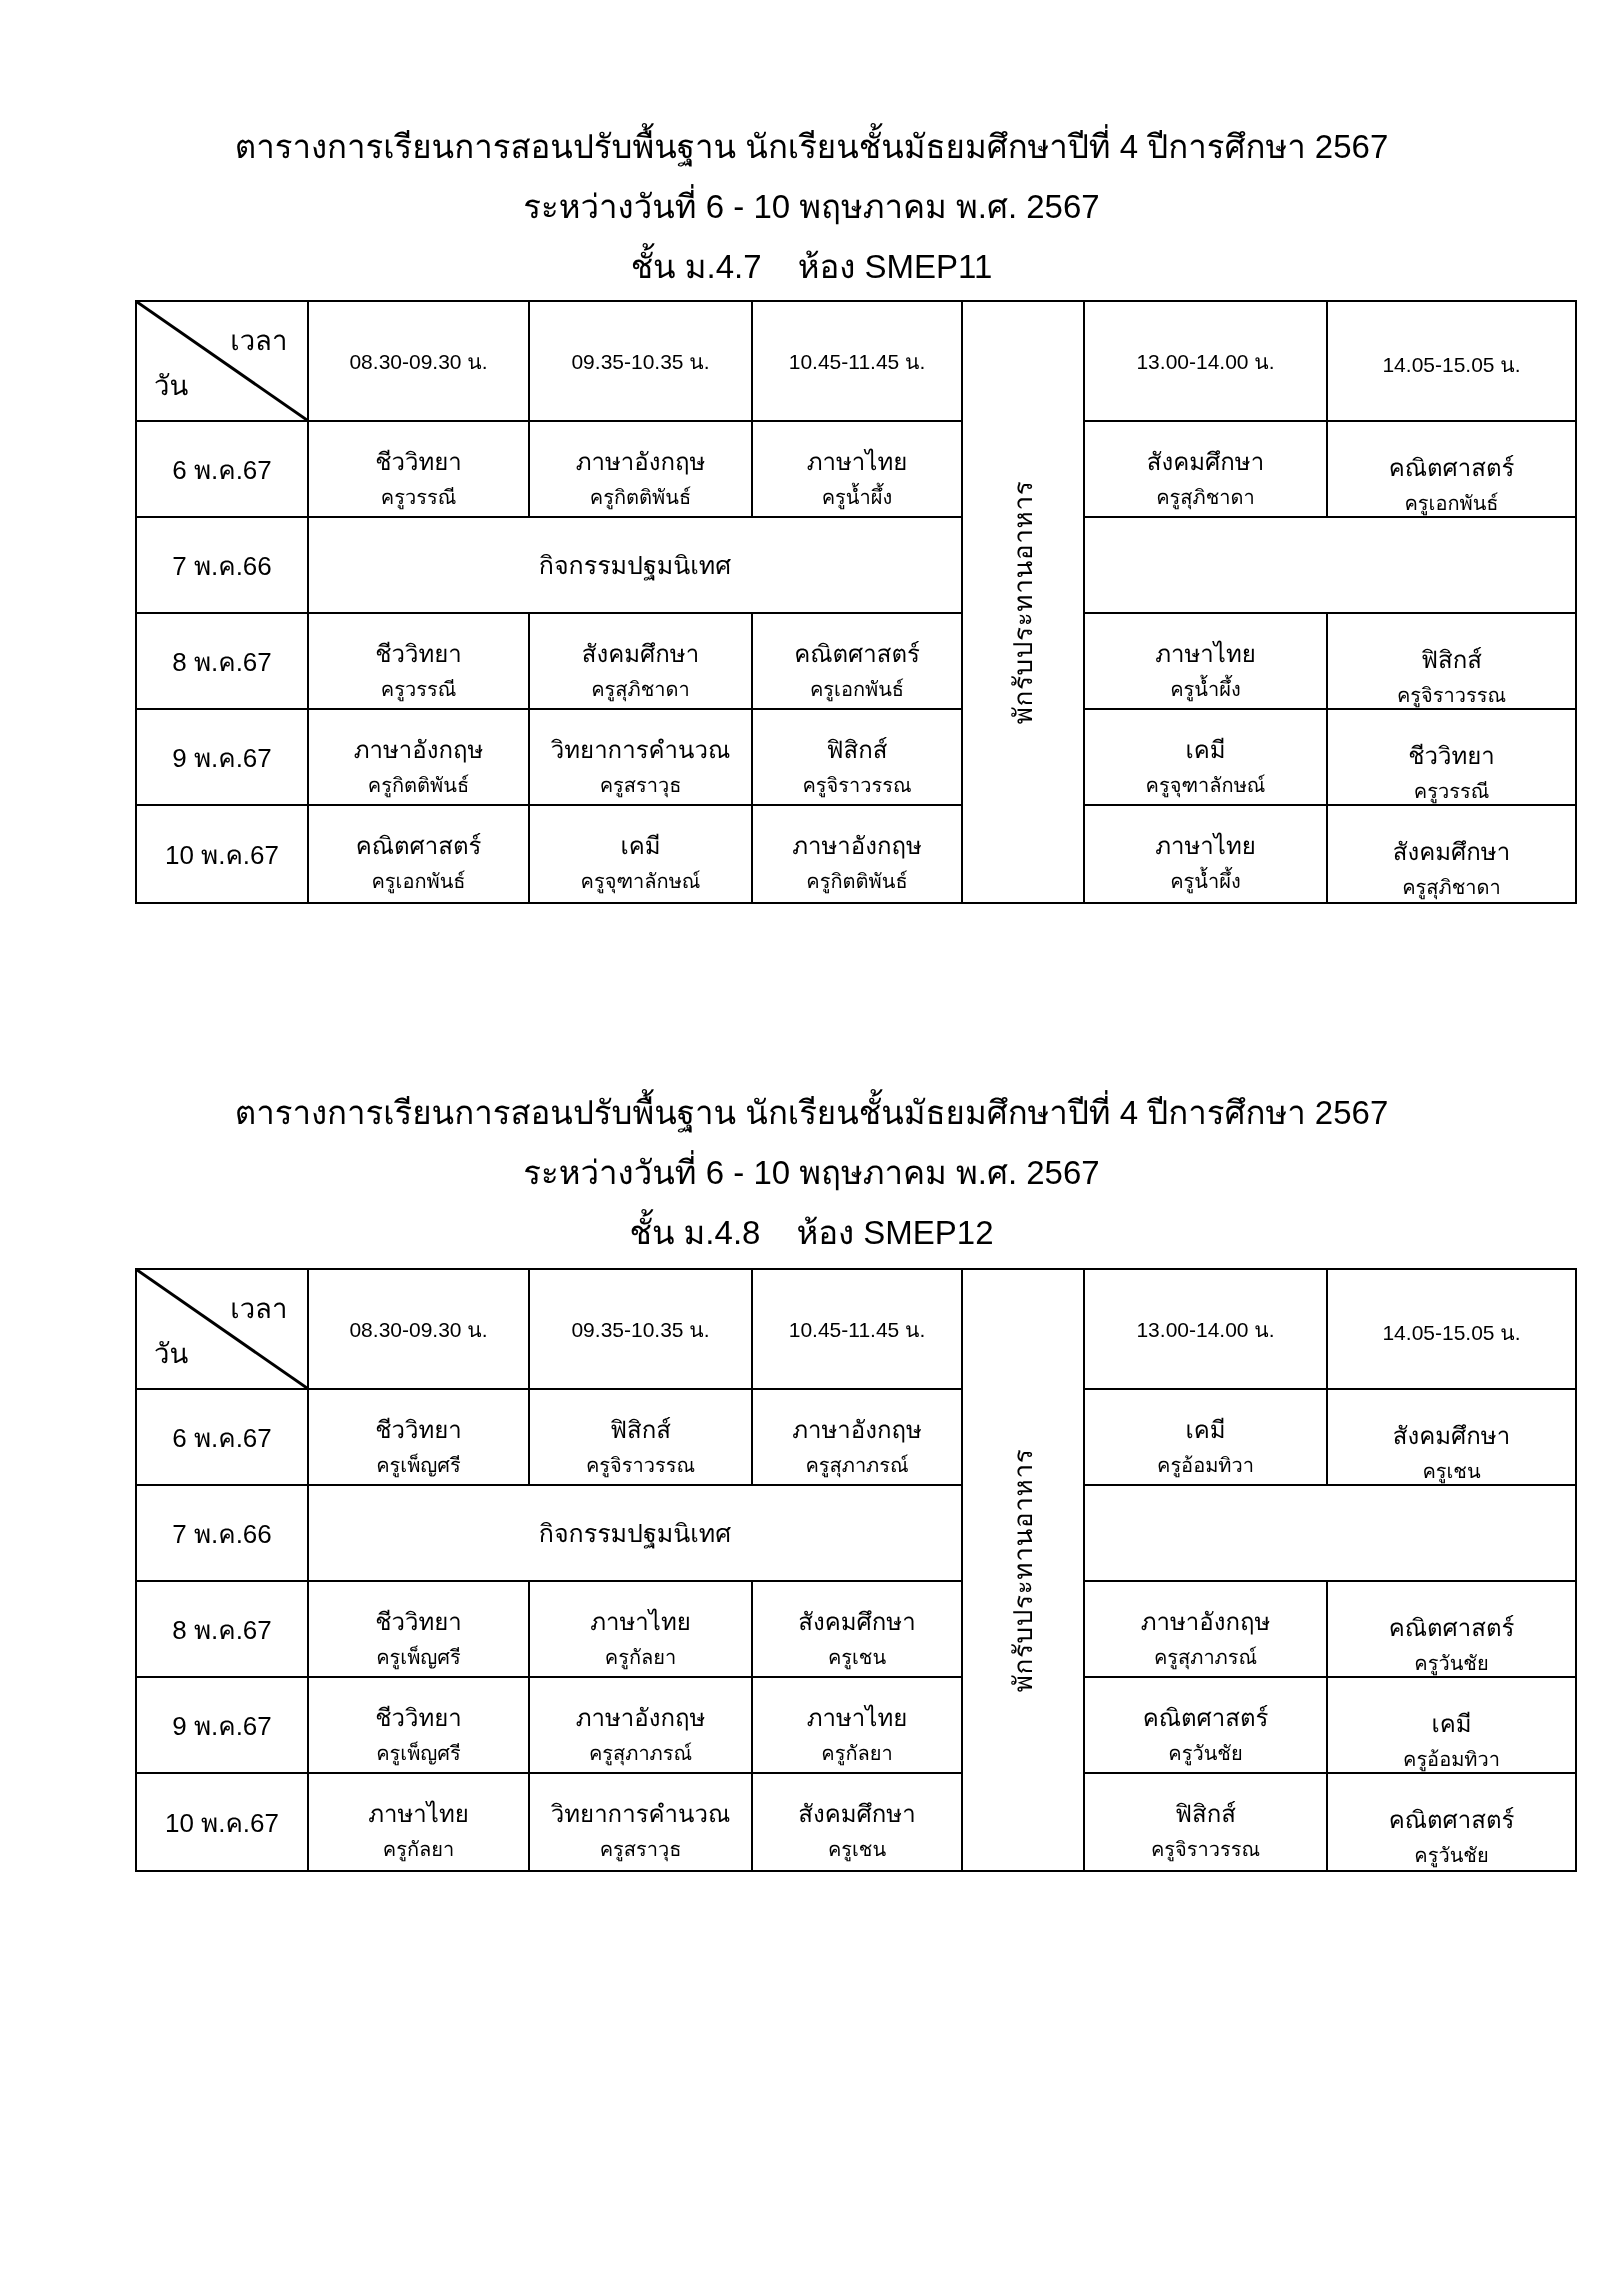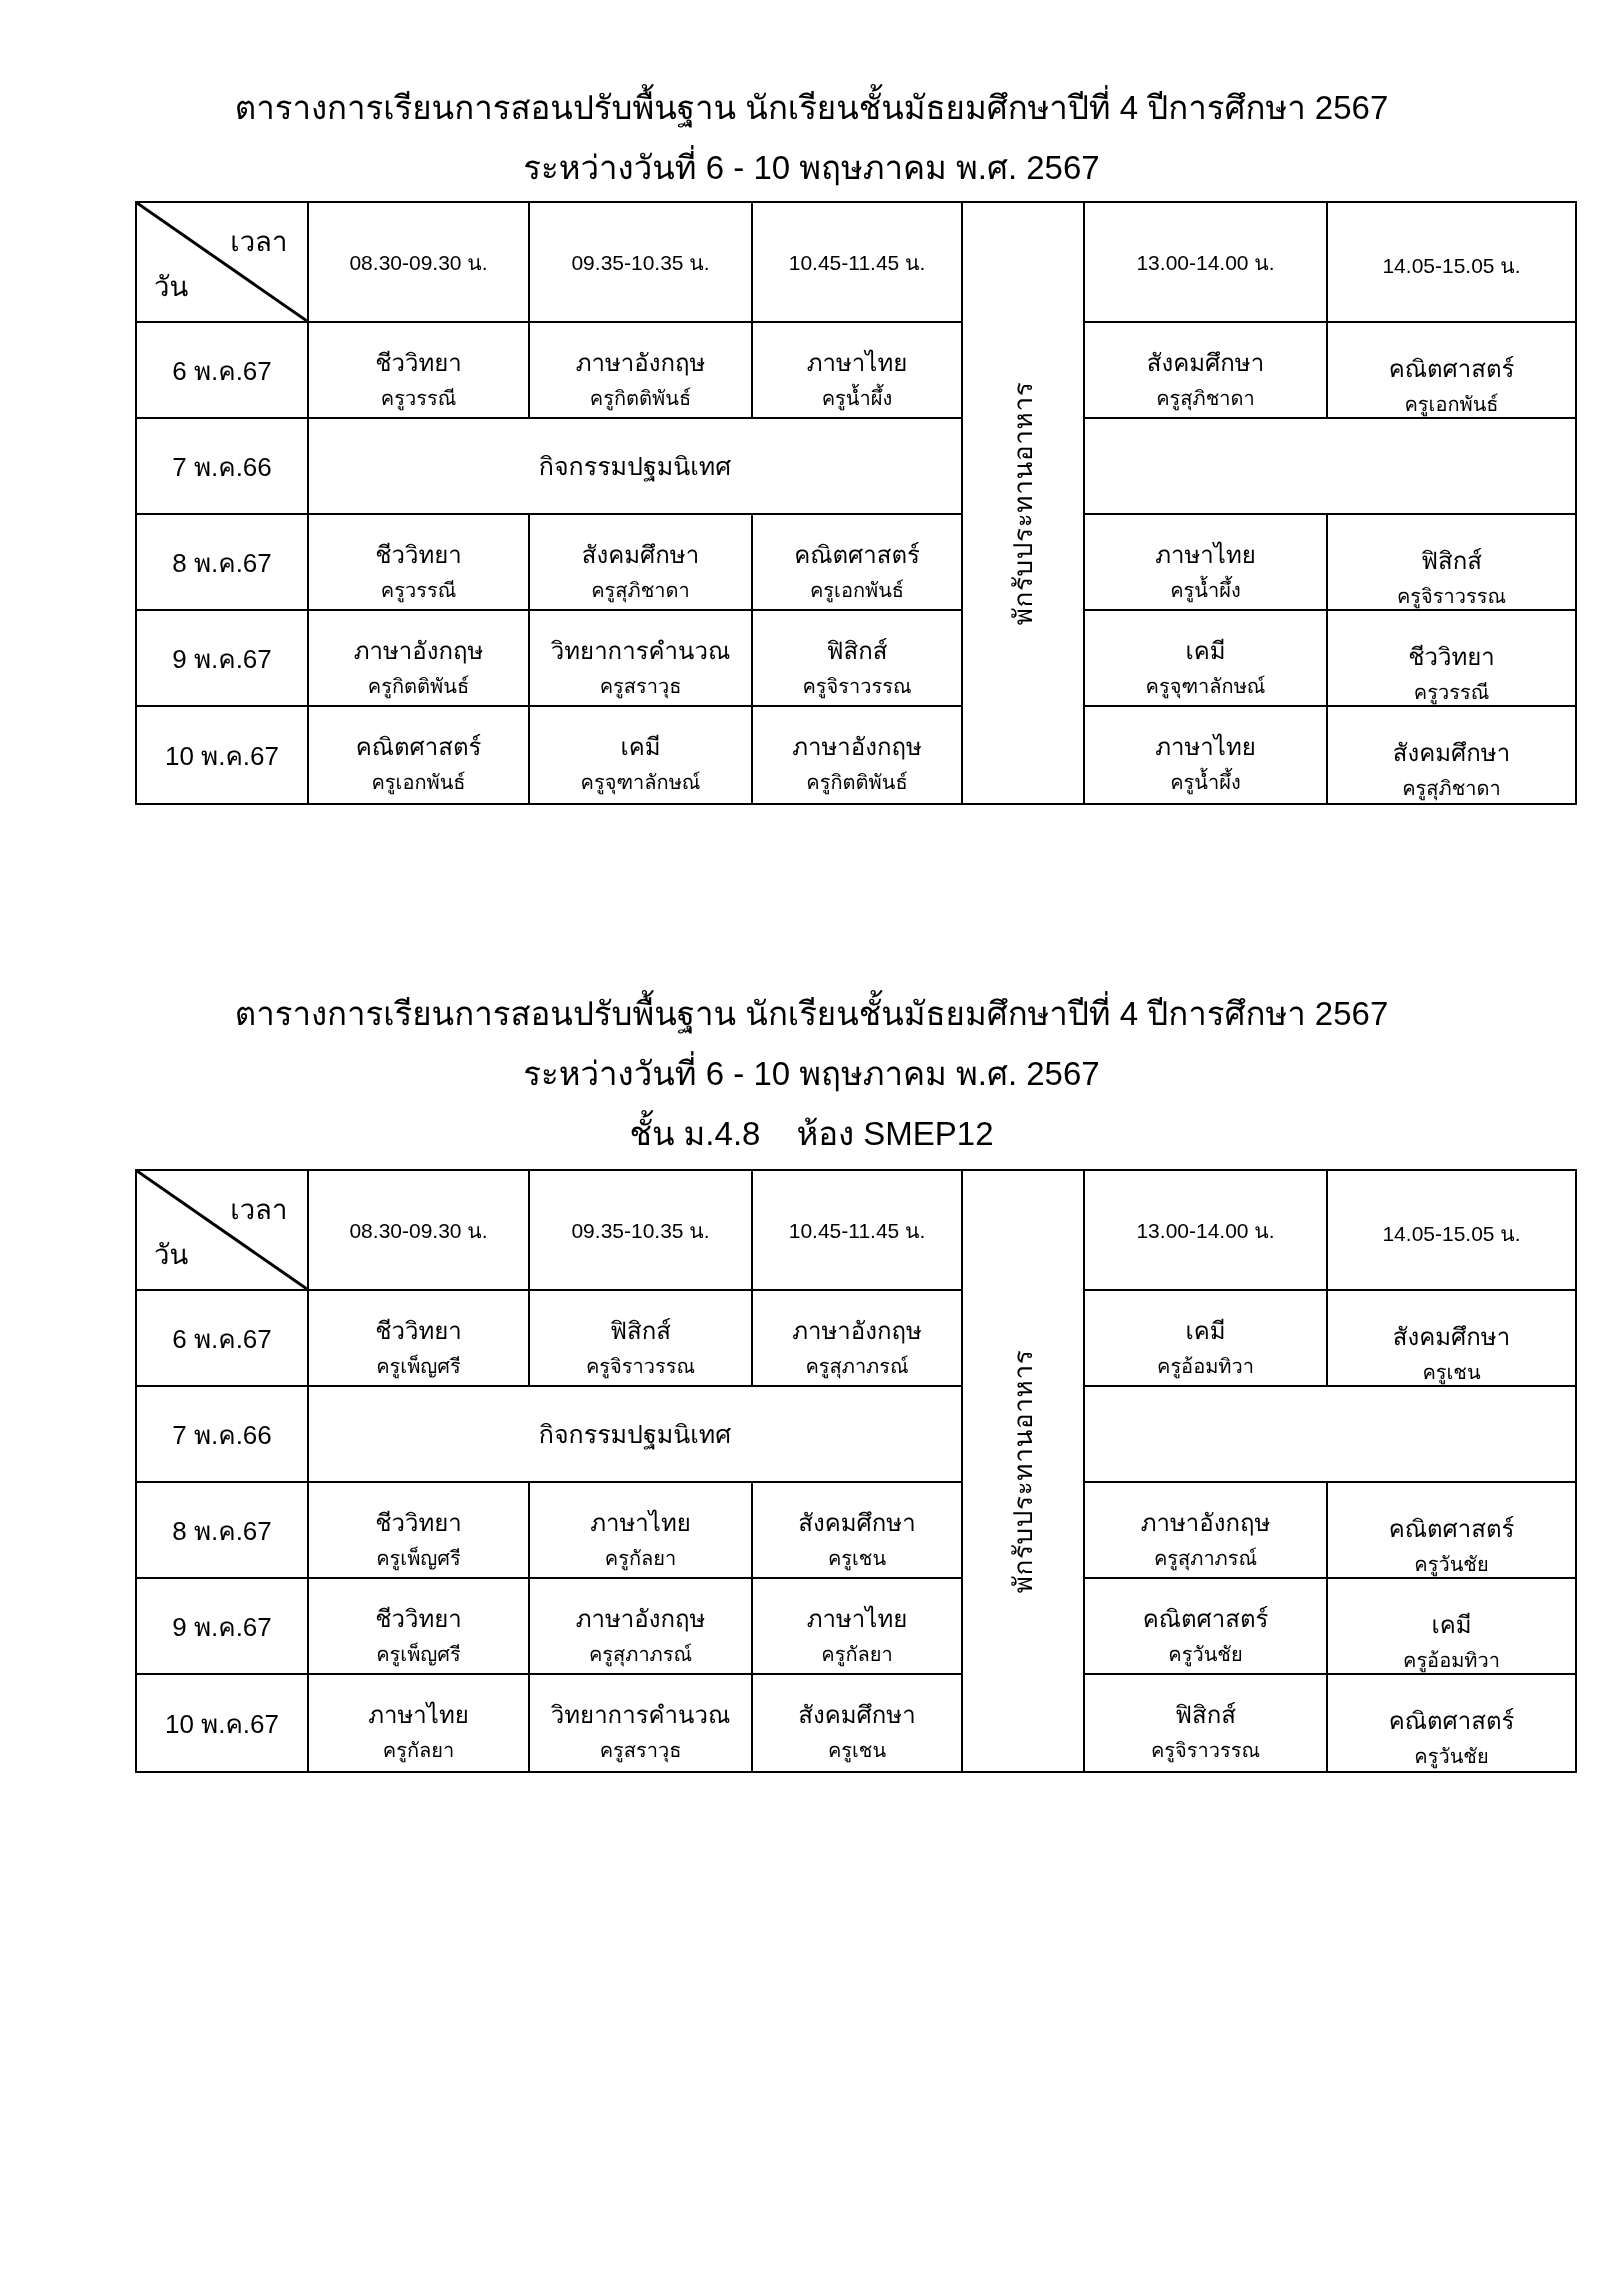--- a/index.html
+++ b/index.html
@@ -3,21 +3,21 @@
 <meta charset="utf-8">
 <style>
   html,body{margin:0;padding:0;background:#888;}
   .sheet{
     position:relative;
     width:1623px;height:2295px;
     background:#ffffff;
     color:#000;
     font-family:"Liberation Sans","DejaVu Sans",sans-serif;
     box-sizing:border-box;
-    padding-top:78px;
+    padding-top:117px;
     overflow:hidden;
   }
   .titles{
     text-align:center;
     font-size:33px;
     line-height:60px;
     white-space:nowrap;
   }
   .titles .gap{display:inline-block;width:36px;}
   .tt{
@@ -67,20 +67,21 @@
   }
 </style>
 </head>
 <body>
 
 <div class="sheet">
 
   <div class="titles">
     <div>ตารางการเรียนการสอนปรับพื้นฐาน นักเรียนชั้นมัธยมศึกษาปีที่ 4 ปีการศึกษา 2567</div>
     <div>ระหว่างวันที่ 6 - 10 พฤษภาคม พ.ศ. 2567</div>
+    <div><span>ชั้น ม.4.7</span><span class="gap"></span><span>ห้อง SMEP11</span></div>
   </div>
 
   <div class="tt">
 
     <div class="c corner" style="grid-area:1/1/2/2">
       <svg viewBox="0 0 100 100" preserveAspectRatio="none">
           <line x1="0" y1="0" x2="100" y2="100" stroke="#000" stroke-width="3" vector-effect="non-scaling-stroke"></line>
         </svg>
       <span class="time-lab">เวลา</span>
       <span class="day-lab">วัน</span>

